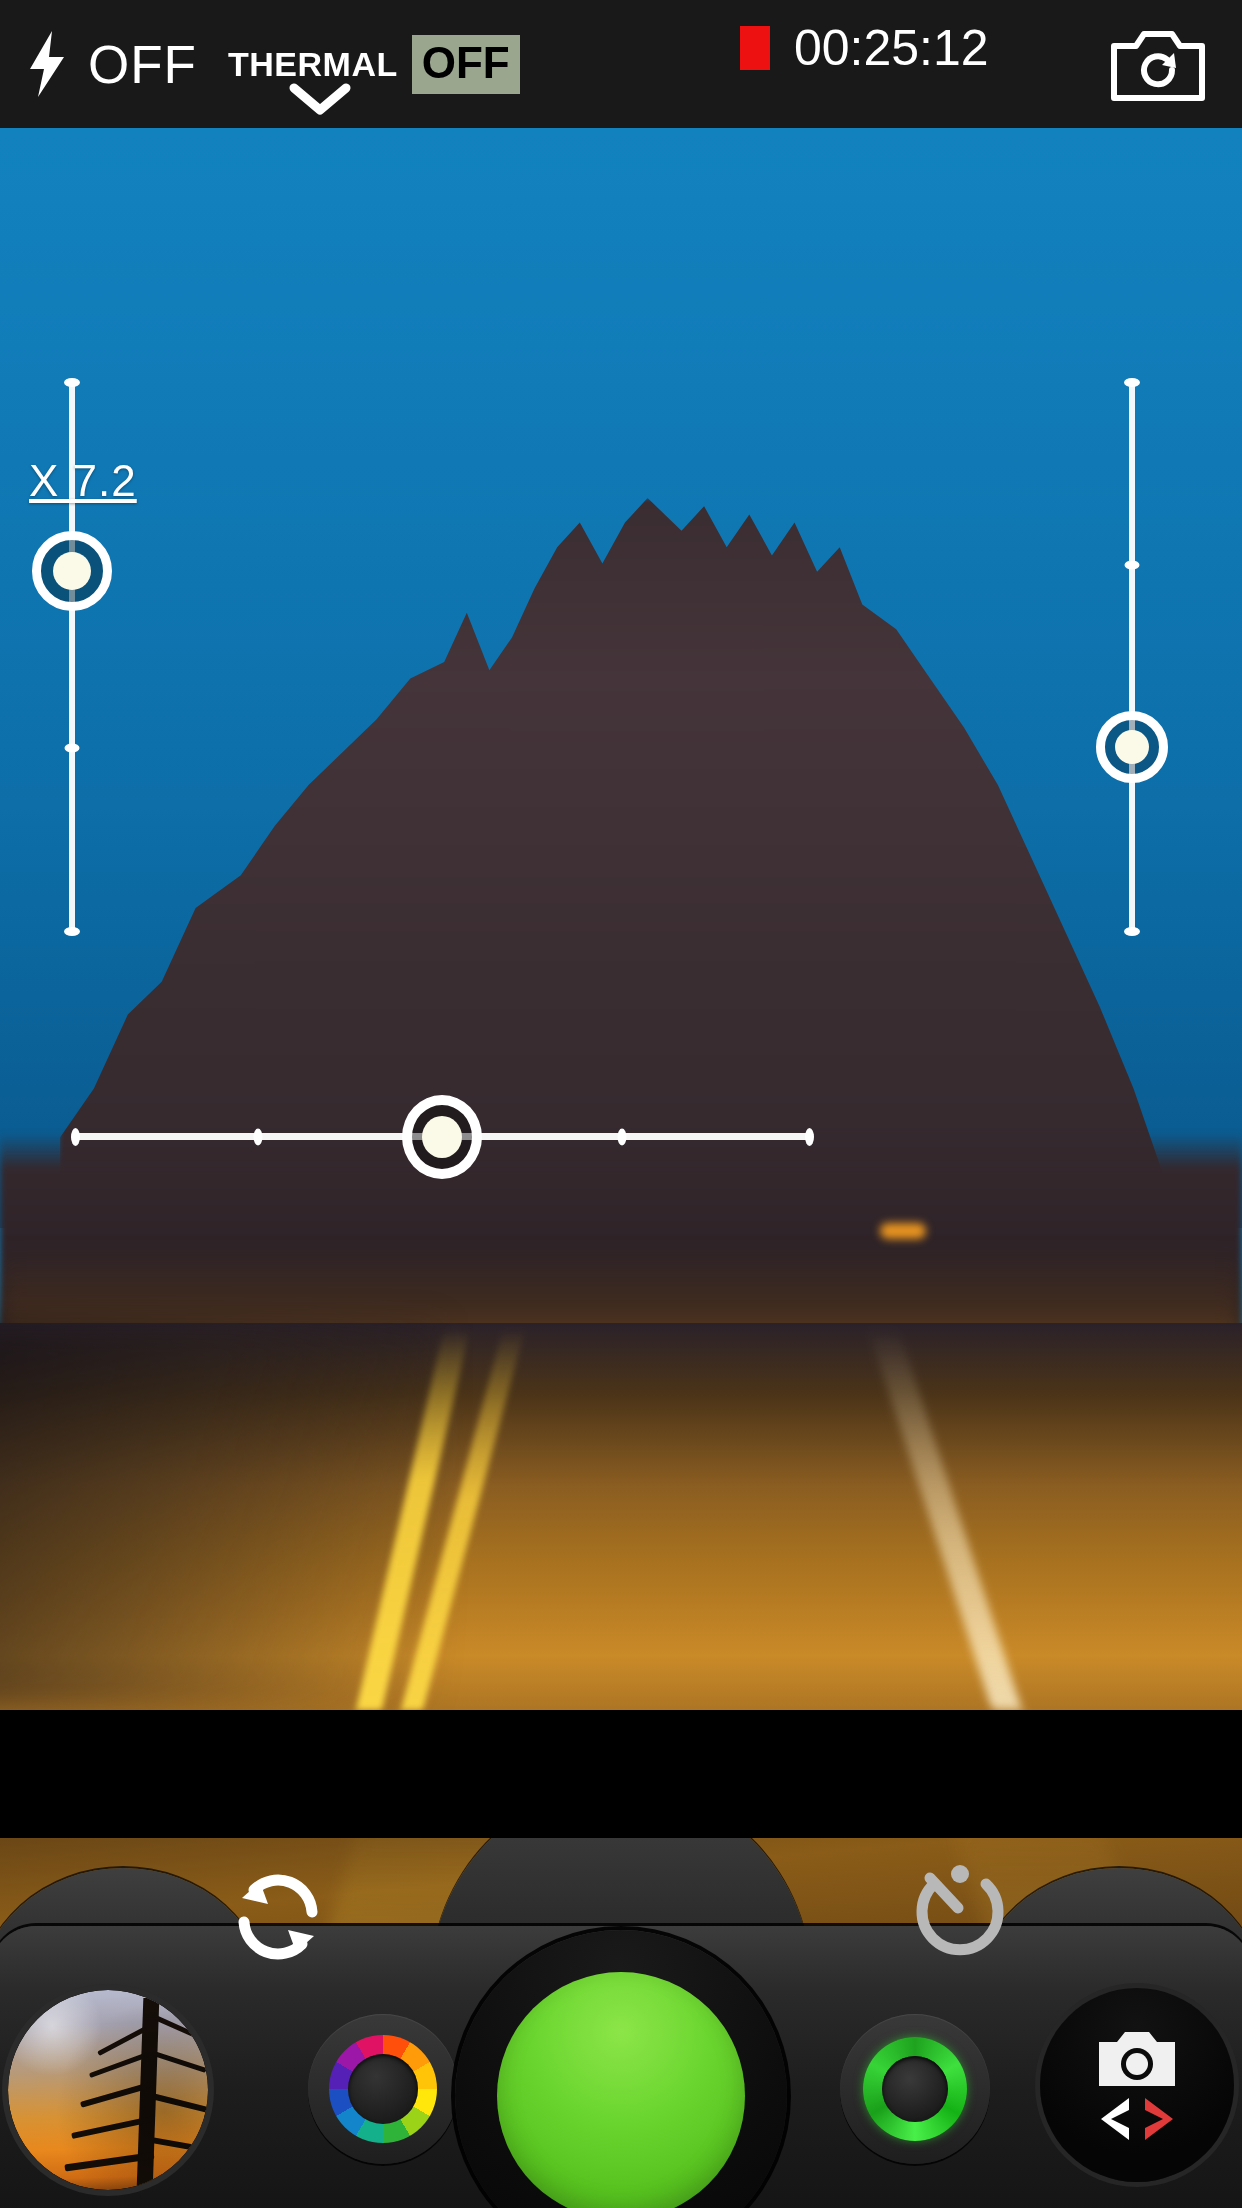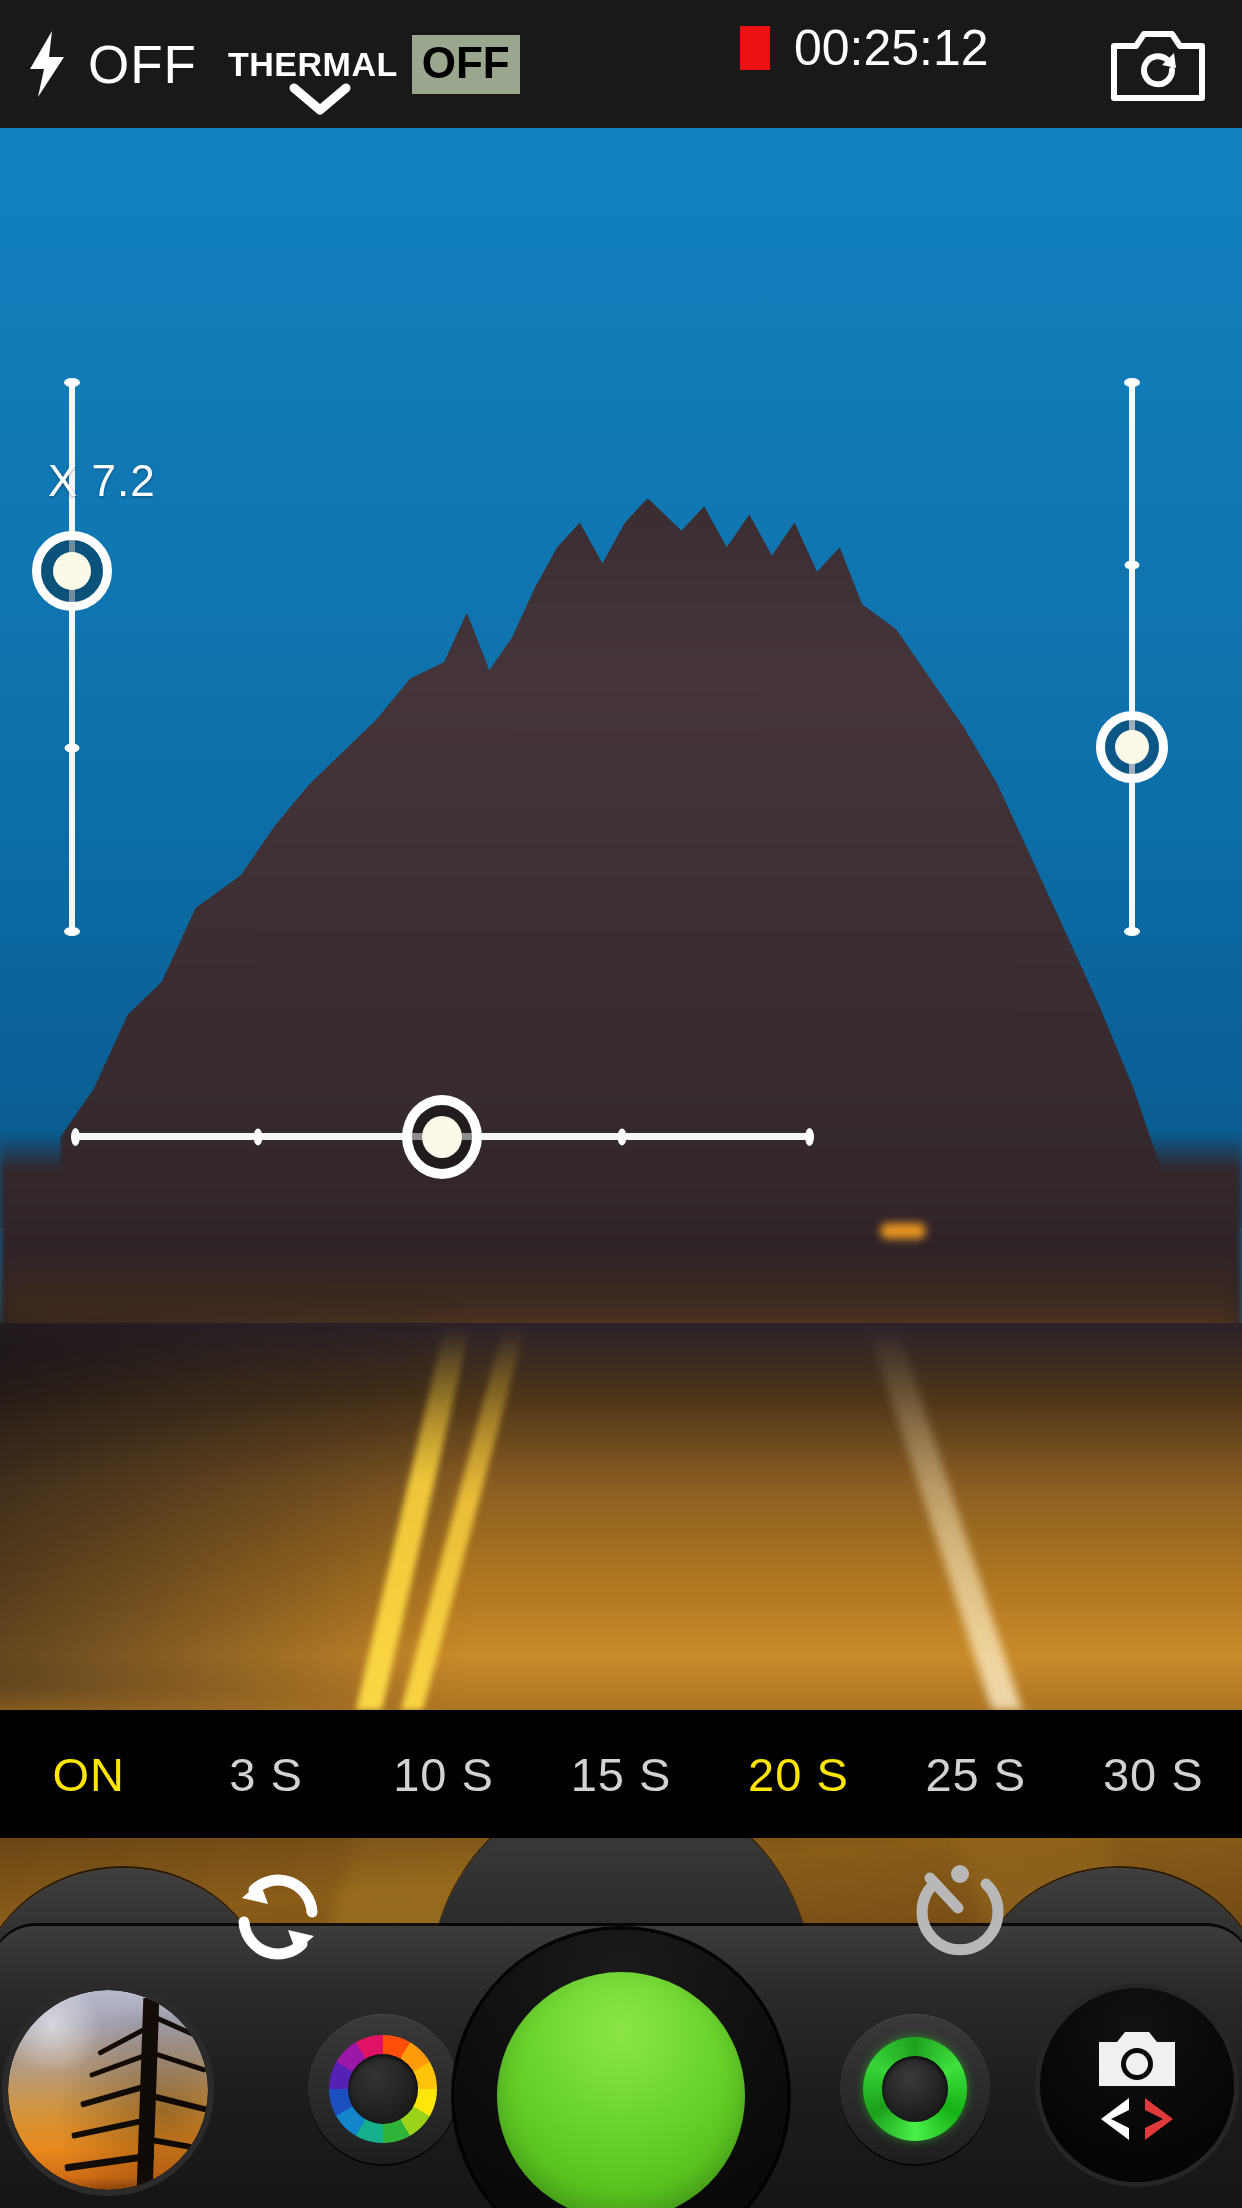--- a/index.html
+++ b/index.html
@@ -503,21 +503,21 @@
     <div class="butte"></div>
     <div class="butte-base"></div>
     <div class="horizon-glow"></div>
     <div class="road"></div>
     <div class="road-dark-left"></div>
     <div class="road-line-a"></div>
     <div class="road-line-b"></div>
     <div class="road-edge"></div>
     <div class="taillight"></div>
 
-    <div class="zoom-label" style="left:48px; top:328px;">X 7.2</div>
+    <div class="zoom-label" style="left:29px; top:328px;text-decoration:underline;">X 7.2</div>
 
     <div class="slider-v" style="left:69px; top:254px; height:550px;">
       <span class="cap top"></span>
       <span class="cap bot"></span>
       <span class="tickv" style="top:366px;"></span>
     </div>
     <div class="knob-ring" style="left:32px; top:403px; width:80px; height:80px;">
       <span class="knob-dot" style="width:38px;height:38px;"></span>
     </div>
 
@@ -534,29 +534,20 @@
       <span class="caph l"></span>
       <span class="caph r"></span>
       <span class="tickh" style="left:183px;"></span>
       <span class="tickh" style="left:547px;"></span>
     </div>
     <div class="knob-ring-h" style="left:402px; top:967px; width:80px; height:84px;">
       <span class="knob-dot" style="width:40px;height:42px;"></span>
     </div>
   </div>
 
-  <div class="timer-strip">
-    <div class="timer-item active">ON</div>
-    <div class="timer-item">3 S</div>
-    <div class="timer-item">10 S</div>
-    <div class="timer-item">15 S</div>
-    <div class="timer-item active">20 S</div>
-    <div class="timer-item">25 S</div>
-    <div class="timer-item">30 S</div>
-  </div>
 
   <div class="bottombar">
     <div class="bb-photo"></div>
     <div class="bb-photo-r"></div>
 
     <div class="bump side-l"></div>
     <div class="bump side-r"></div>
     <div class="bump center"></div>
     <div class="tray"></div>
 

